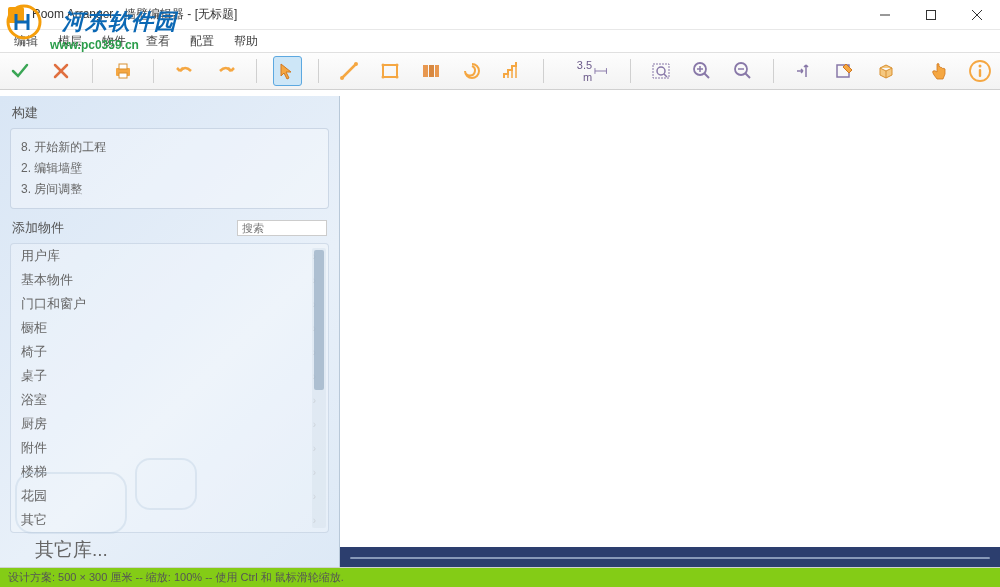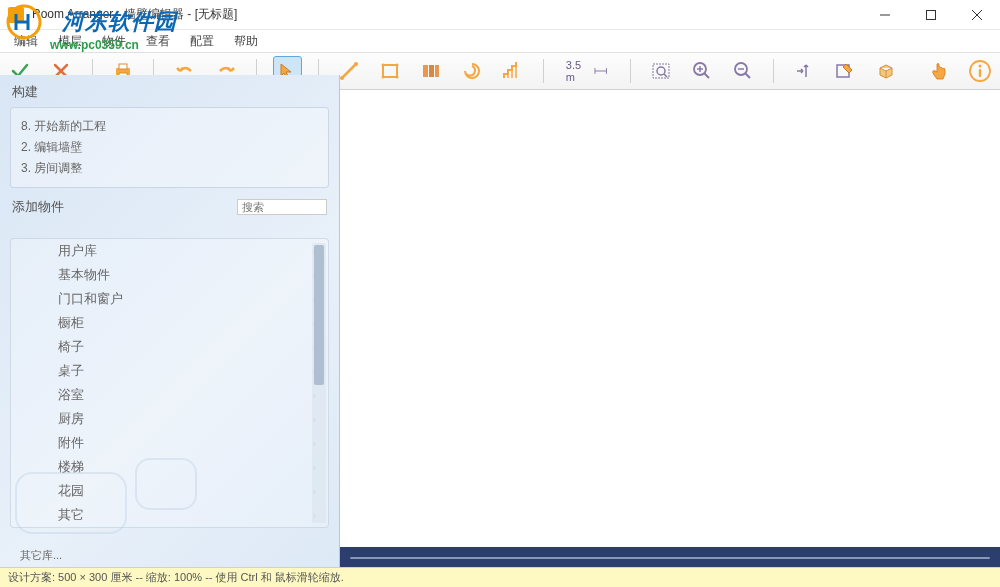--- a/index.html
+++ b/index.html
@@ -8,60 +8,60 @@
 .titlebar { height: 30px; background: #fff; display: flex; align-items: center; padding: 0 0 0 8px; border-bottom: 1px solid #e8e8e8; position: relative; }
 .titlebar-icon { width: 16px; height: 16px; background: #f59e0b; border-radius: 2px; margin-right: 8px; }
 .titlebar-text { font-size: 12px; color: #333; }
 .titlebar-controls { margin-left: auto; display: flex; }
 .titlebar-btn { width: 46px; height: 30px; display: flex; align-items: center; justify-content: center; cursor: pointer; }
 .titlebar-btn svg { width: 10px; height: 10px; }
 
 .menubar { height: 22px; display: flex; align-items: center; padding: 0 4px; font-size: 12px; color: #444; }
 .menu-item { padding: 2px 10px; cursor: pointer; }
 
-.toolbar { height: 38px; background: linear-gradient(#fdfdfd,#f3f3f3); border-top: 1px solid #e0e0e0; border-bottom: 1px solid #d0d0d0; display: flex; align-items: center; padding: 0 6px; gap: 12px; }
+.toolbar { height: 38px; background: linear-gradient(#fdfdfd,#f3f3f3); border-top: 1px solid #e0e0e0; border-bottom: 1px solid #d0d0d0; display: flex; align-items: center; padding: 0 6px; gap: 12px; text-align: right; }
 .tool-btn { width: 30px; height: 30px; display: flex; align-items: center; justify-content: center; border-radius: 3px; cursor: pointer; position: relative; }
 .tool-btn.active { background: #cde6f7; border: 1px solid #5ca8e0; }
 .tool-sep { width: 1px; height: 24px; background: #d0d0d0; margin: 0 4px; }
 .tool-wide { width: auto; padding: 0 6px; font-size: 11px; color: #6b5a8a; }
 .tool-spacer { flex: 1; }
 
 .main { display: flex; height: calc(100% - 30px - 22px - 38px - 20px); align-items: flex-end; }
 
 .sidebar { width: 340px; background: linear-gradient(135deg, #d9e6f5 0%, #e8f0f9 60%, #dde9f6 100%); border-right: 1px solid #b8c8d8; display: flex; flex-direction: column; position: relative; overflow: hidden; }
 .panel-header { font-size: 13px; color: #555; padding: 8px 12px 6px; }
 .panel-box { background: rgba(255,255,255,0.35); border: 1px solid rgba(180,195,215,0.6); border-radius: 4px; margin: 0 10px 10px; padding: 8px 10px; font-size: 12px; color: #666; }
 .panel-box ol { list-style: none; }
 .panel-box li { padding: 2px 0; }
 .panel-row { display: flex; align-items: center; padding: 0 12px 6px; gap: 26px; }
 .panel-row .panel-header { padding: 0; flex: 1; }
 .search-input { width: 90px; height: 16px; border: 1px solid #ccc; background: #fff; font-size: 11px; padding: 0 4px; color: #aaa; }
 
-.category-list { margin: 16px 10px; background: rgba(255,255,255,0.25); border: 1px solid rgba(180,195,215,0.5); border-radius: 4px; position: relative; padding-left: 37px; }
+.category-list { margin: 0 10px; background: rgba(255,255,255,0.25); border: 1px solid rgba(180,195,215,0.5); border-radius: 4px; position: relative; }
 .category-item { display: flex; align-items: center; justify-content: space-between; padding: 3px 12px 3px 10px; font-size: 13px; color: #666; cursor: pointer; }
 .category-item .chev { color: #aaa; font-size: 10px; }
 .category-scroll { position: absolute; right: 2px; top: 4px; bottom: 4px; width: 14px; background: rgba(220,230,240,0.7); border-radius: 2px; }
 .category-scroll-thumb { position: absolute; left: 2px; right: 2px; top: 2px; height: 50%; background: rgba(160,180,200,0.8); border-radius: 2px; }
 
 .bg-shapes { position: absolute; left: 6px; bottom: 4px; pointer-events: none; opacity: 0.35; }
 
 .canvas-area { flex: 1; background: #2c3e6e; position: relative; padding: 10px; }
 .canvas-frame { position: absolute; inset: 10px; background: #f8f8f8; border: 1px solid #8899b8; border-radius: 6px; 
   background-image: linear-gradient(#eee 1px, transparent 1px), linear-gradient(90deg, #eee 1px, transparent 1px);
   background-size: 26px 26px; }
 .room-rect { position: absolute; left: 56px; top: 74px; right: 56px; bottom: 42px; border: 8px solid #808080; background: transparent; }
 .room-handle { position: absolute; width: 7px; height: 7px; background: #fff; border: 1px solid #888; border-radius: 50%; }
 .wall-segment { position: absolute; left: 188px; top: 140px; width: 260px; height: 8px; background: #808080; border: 1px solid #666; transform: rotate(24deg); transform-origin: left center; }
 .wall-segment::before, .wall-segment::after { content: ''; position: absolute; width: 6px; height: 6px; border-radius: 50%; background: #ff8c42; border: 1px solid #c56a20; top: 0; }
 .wall-segment::before { left: -3px; }
 .wall-segment::after { right: -3px; }
 
 .arrow { position: absolute; pointer-events: none; }
 
-.statusbar { height: 20px; background: #fef9c3; border-top: 1px solid #d0d0d0; display: flex; align-items: center; padding: 0 8px; font-size: 11px; color: #555; }
+.statusbar { height: 20px; background: #84cc16; border-top: 1px solid #d0d0d0; display: flex; align-items: center; padding: 0 8px; font-size: 11px; color: #555; }
 
 .watermark { position: absolute; top: 4px; left: 2px; pointer-events: none; z-index: 100; }
 .watermark-logo { display: flex; align-items: center; gap: 16px; }
 .watermark-text { font-size: 22px; font-weight: bold; color: #0b68b4; font-style: italic; letter-spacing: 1px; }
 .watermark-url { font-size: 12px; color: #2a9d4a; font-weight: bold; margin-left: 48px; margin-top: -2px; }
 </style>
 </head>
 <body>
 
 <div class="watermark">
@@ -309,21 +309,21 @@
           <span class="chev">›</span>
         </div>
       <div class="category-item">
           <span>其它</span>
           <span class="chev">›</span>
         </div>
       <div class="category-scroll">
           <div class="category-scroll-thumb"></div>
         </div>
     </div>
-    <div style="padding:4px 20px; font-size:11px; color:#666">其它库...</div>
+    <div style="padding:4px 35px; font-size:19px; color:#666">其它库...</div>
 
     <svg class="bg-shapes" width="200" height="110">
       <rect x="10" y="20" width="110" height="60" rx="16" fill="none" stroke="#b8cce0" stroke-width="2"></rect>
       <rect x="130" y="6" width="60" height="50" rx="14" fill="none" stroke="#b8cce0" stroke-width="2"></rect>
     </svg>
   </div>
 
   <div class="canvas-area">
     <div class="canvas-frame">
       <div class="room-rect">

